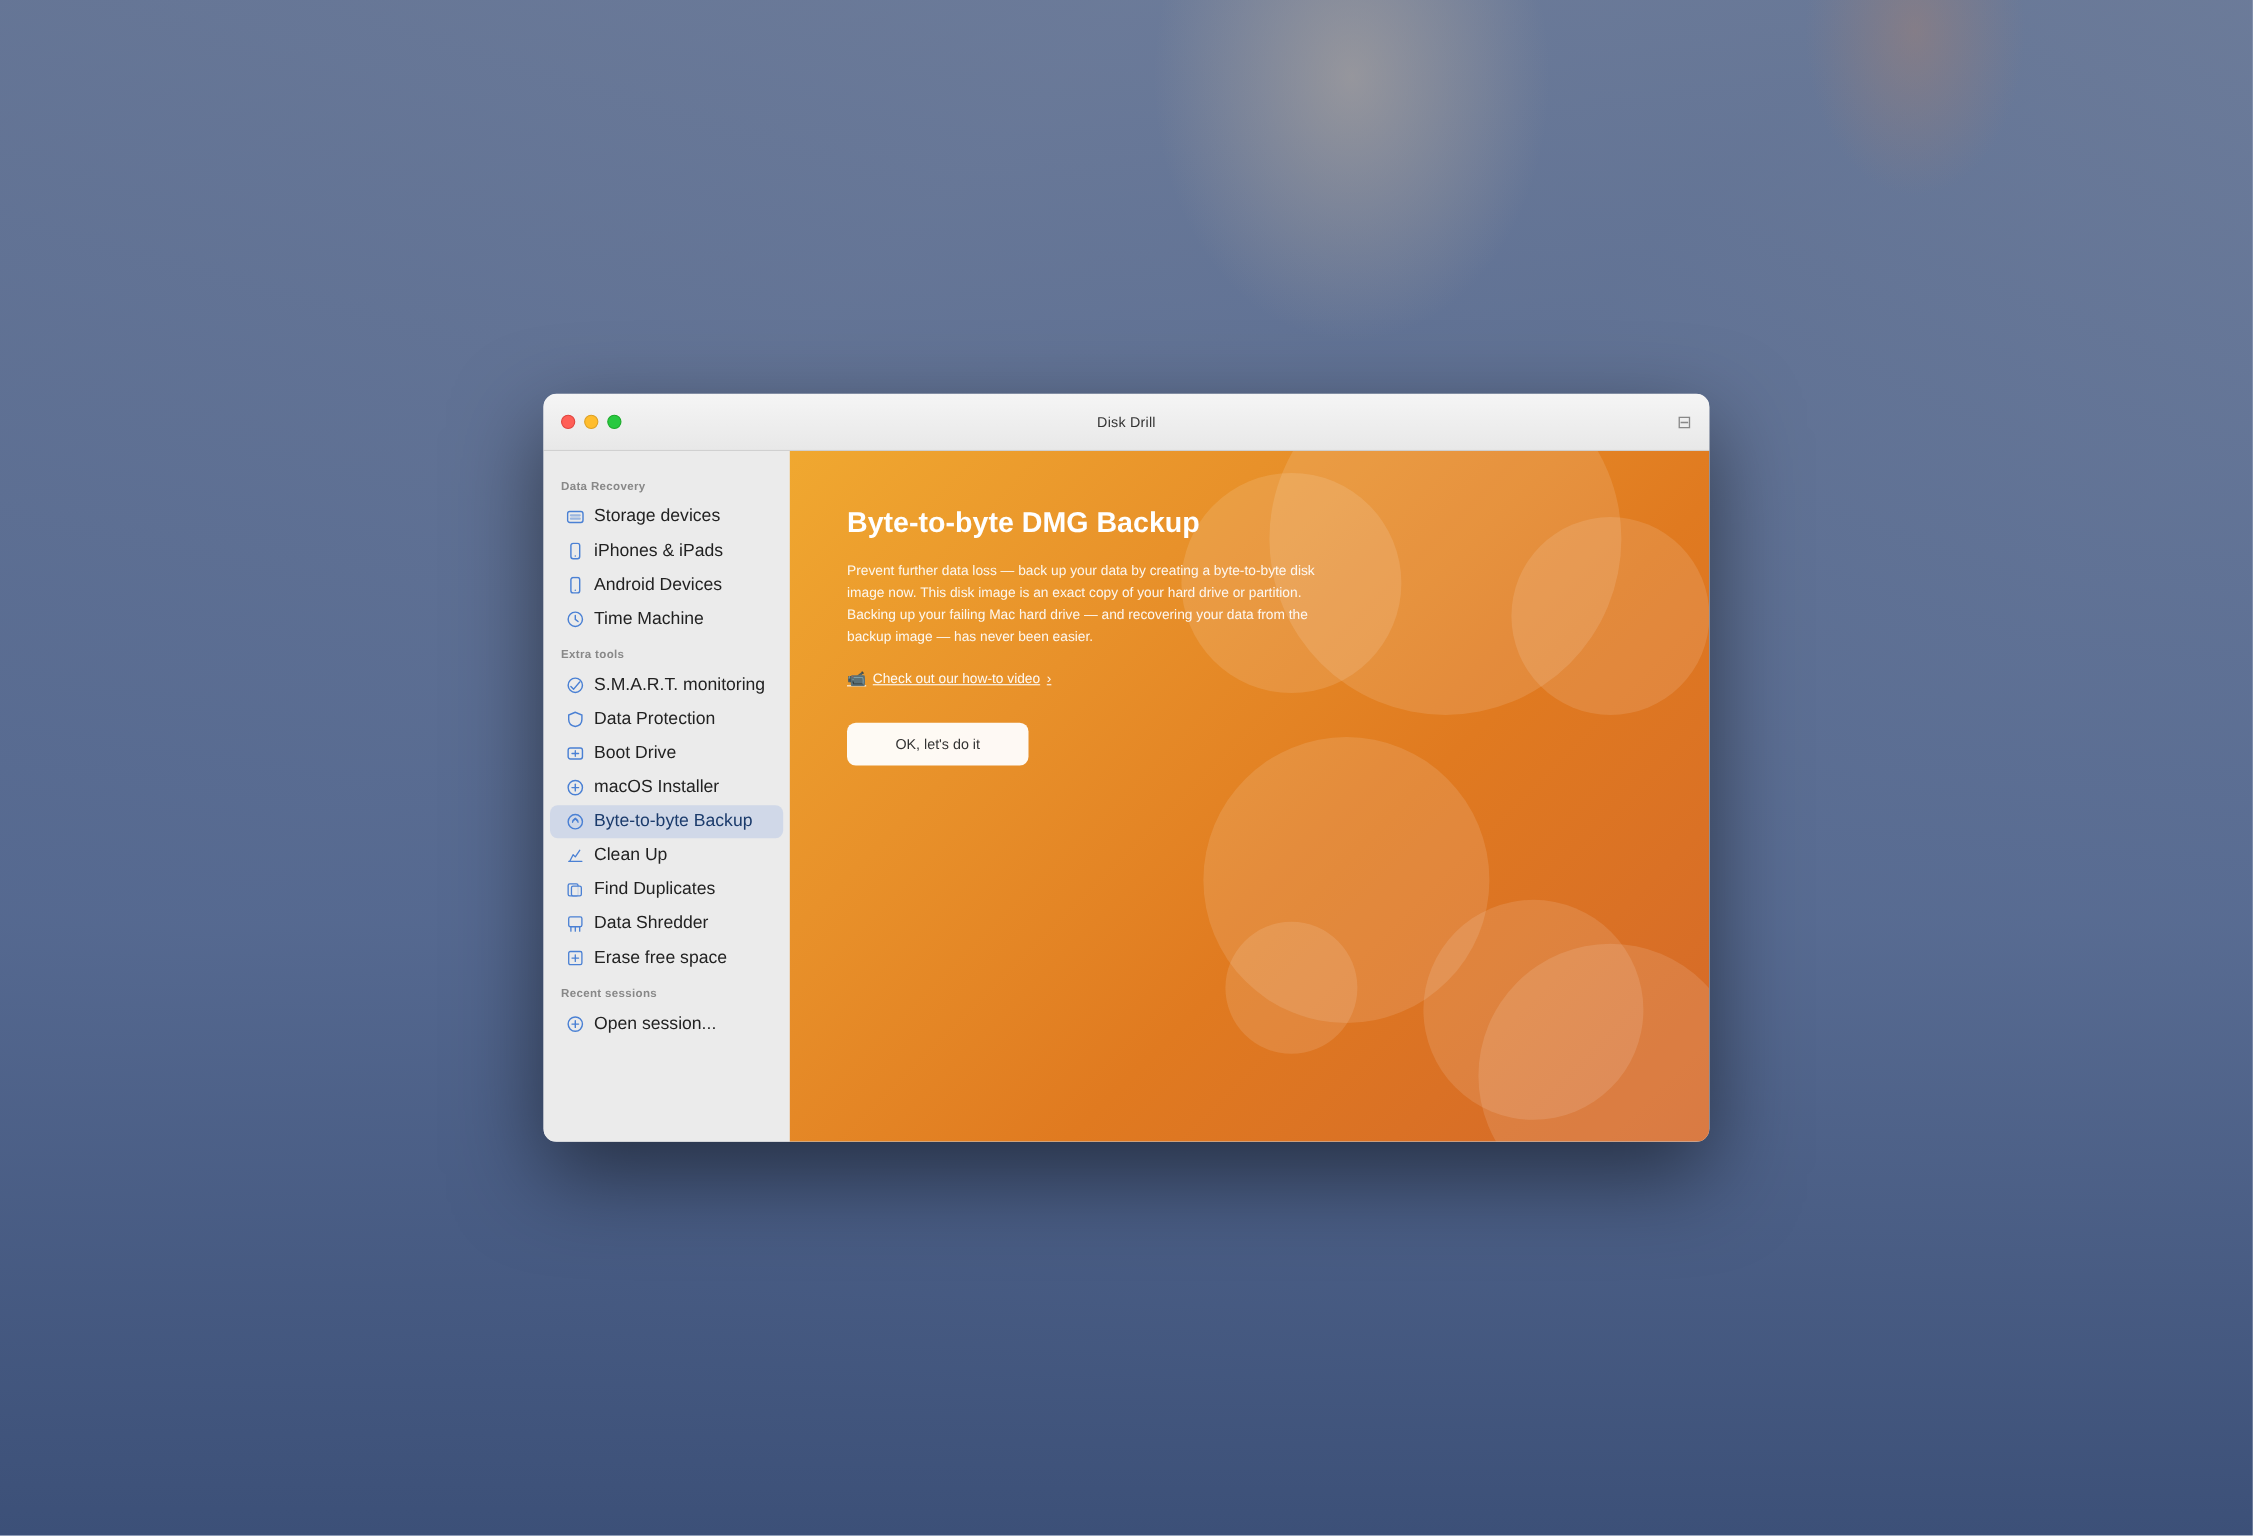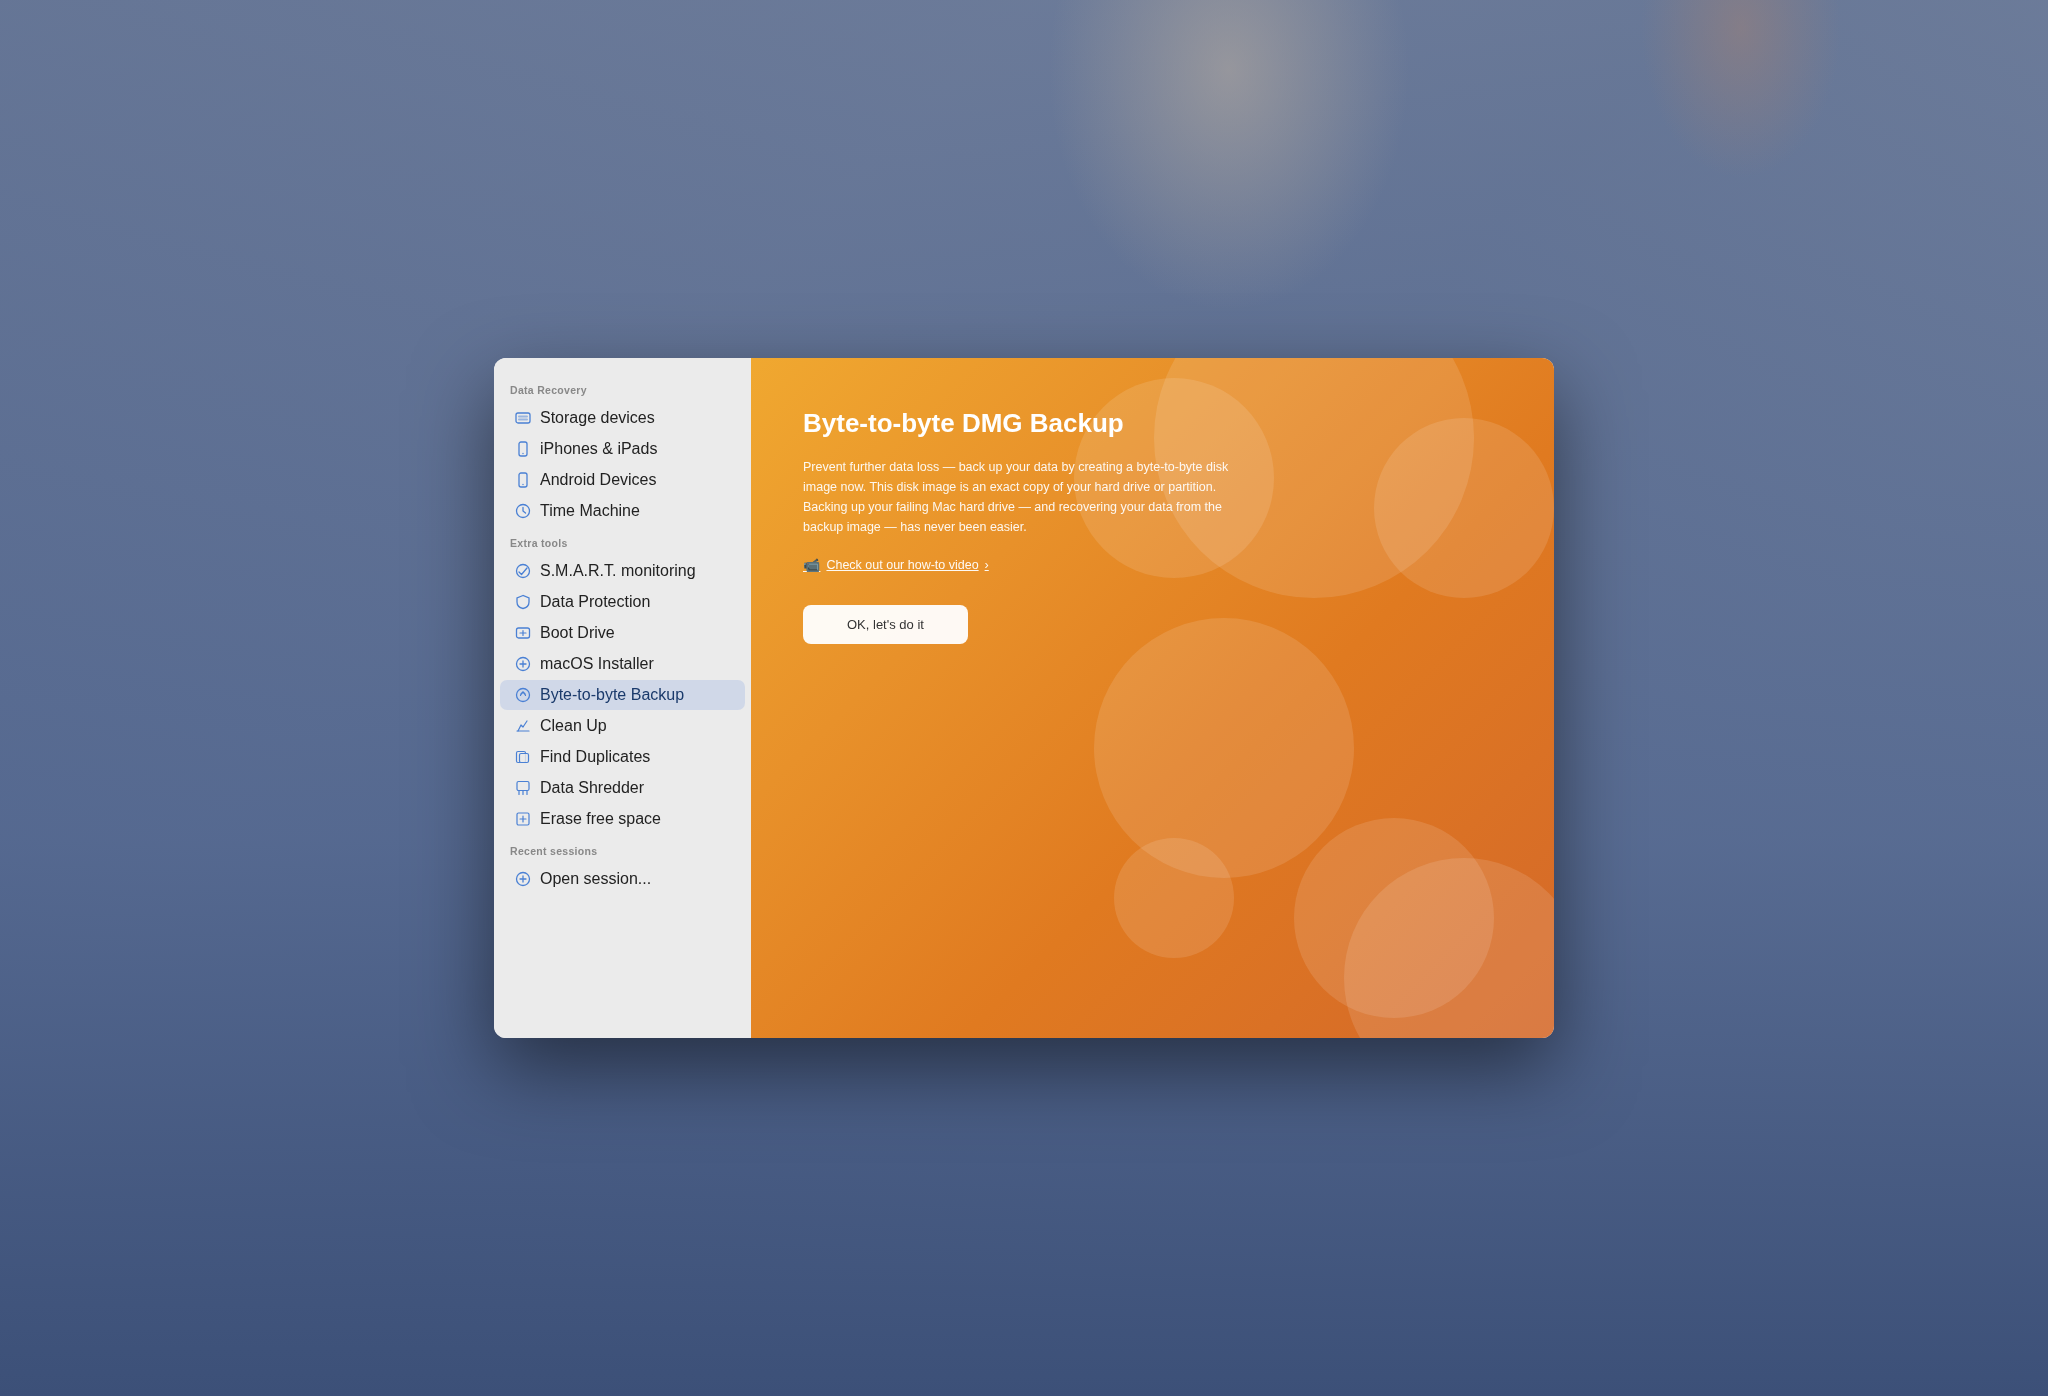--- a/index.html
+++ b/index.html
@@ -94,21 +94,21 @@
 
     
     .content {
       display: flex;
       flex: 1;
       overflow: hidden;
     }
 
     
     .sidebar {
-      width: 257px;
+      width: 224px;
       background: #ebebeb;
       padding: 16px 0;
       overflow-y: auto;
       flex-shrink: 0;
     }
 
     .sidebar-section-label {
       font-size: 10.5px;
       font-weight: 600;
       color: #888;
@@ -227,20 +227,31 @@
       font-family: inherit;
     }
   </style>
 </head>
 <body>
 
 <div class="bg-mountain"></div>
 
 <div class="window">
 
+  <div class="titlebar">
+    <div class="traffic-lights">
+      <div class="traffic-light close"></div>
+      <div class="traffic-light minimize"></div>
+      <div class="traffic-light maximize"></div>
+    </div>
+    <span class="title-text">Disk Drill</span>
+    <div class="titlebar-controls">
+      <span class="titlebar-icon">⊟</span>
+    </div>
+  </div>
 
   <div class="content">
 
     <div class="sidebar">
 
       <div class="sidebar-section-label">Data Recovery</div>
 
       <div class="sidebar-item">
         <span class="sidebar-icon icon-blue">
           <svg width="16" height="16" viewBox="0 0 16 16" fill="none">

